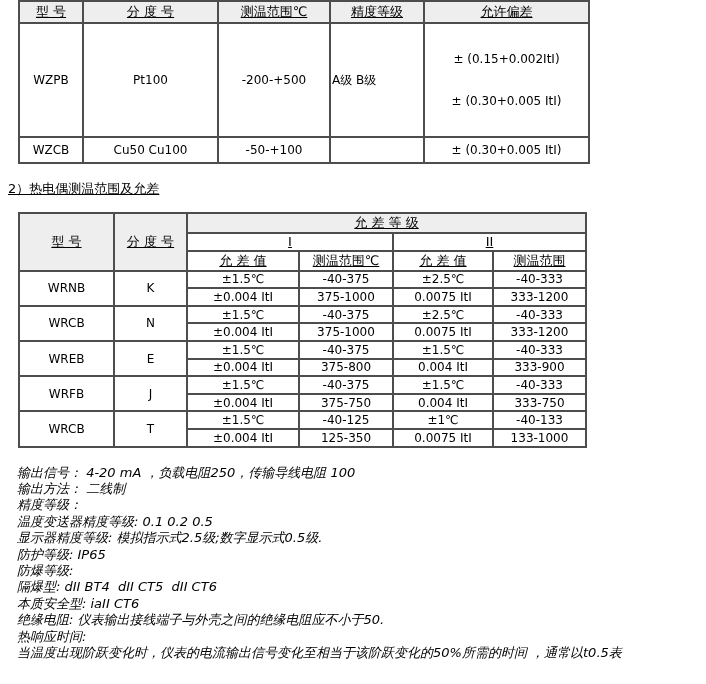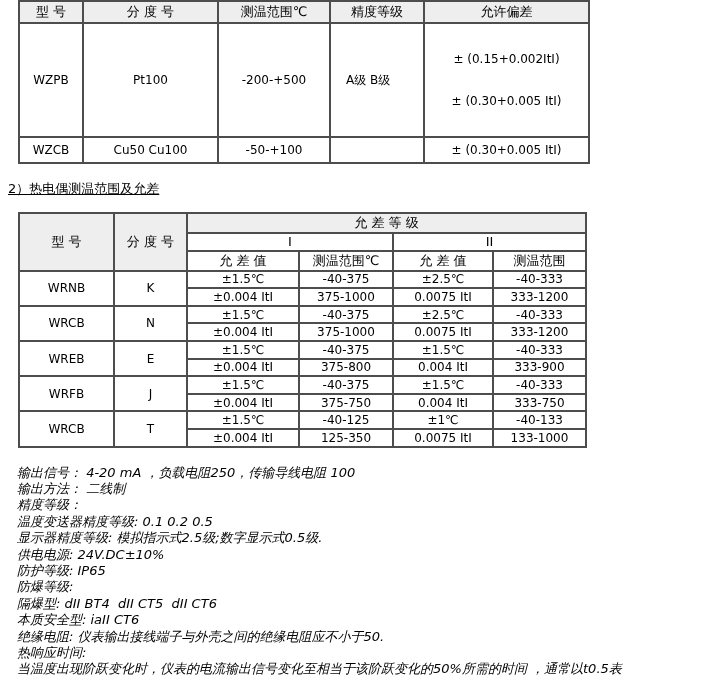--- a/index.html
+++ b/index.html
@@ -25,28 +25,28 @@
   }
   th, td {
     border: 2px solid #4d4d4d;
     text-align: center;
     vertical-align: middle;
     padding: 0;
     font-weight: normal;
     overflow: hidden;
     white-space: pre;
   }
-  th { background: #eeeeee; font-size: 13px; }
+  th { background: #eeeeee; font-size: 13px; text-decoration: underline; }
   td { font-size: 12px; background: #ffffff; }
   th.white { background: #ffffff; }
   .t1-hdr th { height: 20px; }
   .t1-r1 td { height: 29px; }
   .t1-r2 td { height: 24px; }
   .t2 th, .t2 td { height: 15.6px; }
-  td.left { text-align: left; padding-left: 15px; }
+  td.left { text-align: left; padding-left: 1px; }
   .dev-line { line-height: 14px; font-size: 12px; }
   .specs { margin: 17px 0 0 17px; }
   .spec-line {
     font-size: 13px;
     line-height: 16.4px;
     white-space: pre;
     font-style: italic;
   }
 </style>
 </head>
@@ -195,21 +195,20 @@
     </tr>
   </tbody>
     </table>
 
   <div class="specs">
     <div class="spec-line">输出信号： 4-20 mA ，负载电阻250，传输导线电阻 100</div>
     <div class="spec-line">输出方法： 二线制</div>
     <div class="spec-line">精度等级：</div>
     <div class="spec-line">温度变送器精度等级: 0.1 0.2 0.5</div>
     <div class="spec-line">显示器精度等级: 模拟指示式2.5级;数字显示式0.5级.</div>
-    <div class="spec-line">供电电源: 24V.DC±10%</div>
     <div class="spec-line">防护等级: IP65</div>
     <div class="spec-line">防爆等级:</div>
     <div class="spec-line">隔爆型: dII BT4  dII CT5  dII CT6</div>
     <div class="spec-line">本质安全型: iaII CT6</div>
     <div class="spec-line">绝缘电阻: 仪表输出接线端子与外壳之间的绝缘电阻应不小于50.</div>
     <div class="spec-line">热响应时间:</div>
     <div class="spec-line">当温度出现阶跃变化时，仪表的电流输出信号变化至相当于该阶跃变化的50%所需的时间 ，通常以t0.5表</div>
 
   </div>
 

